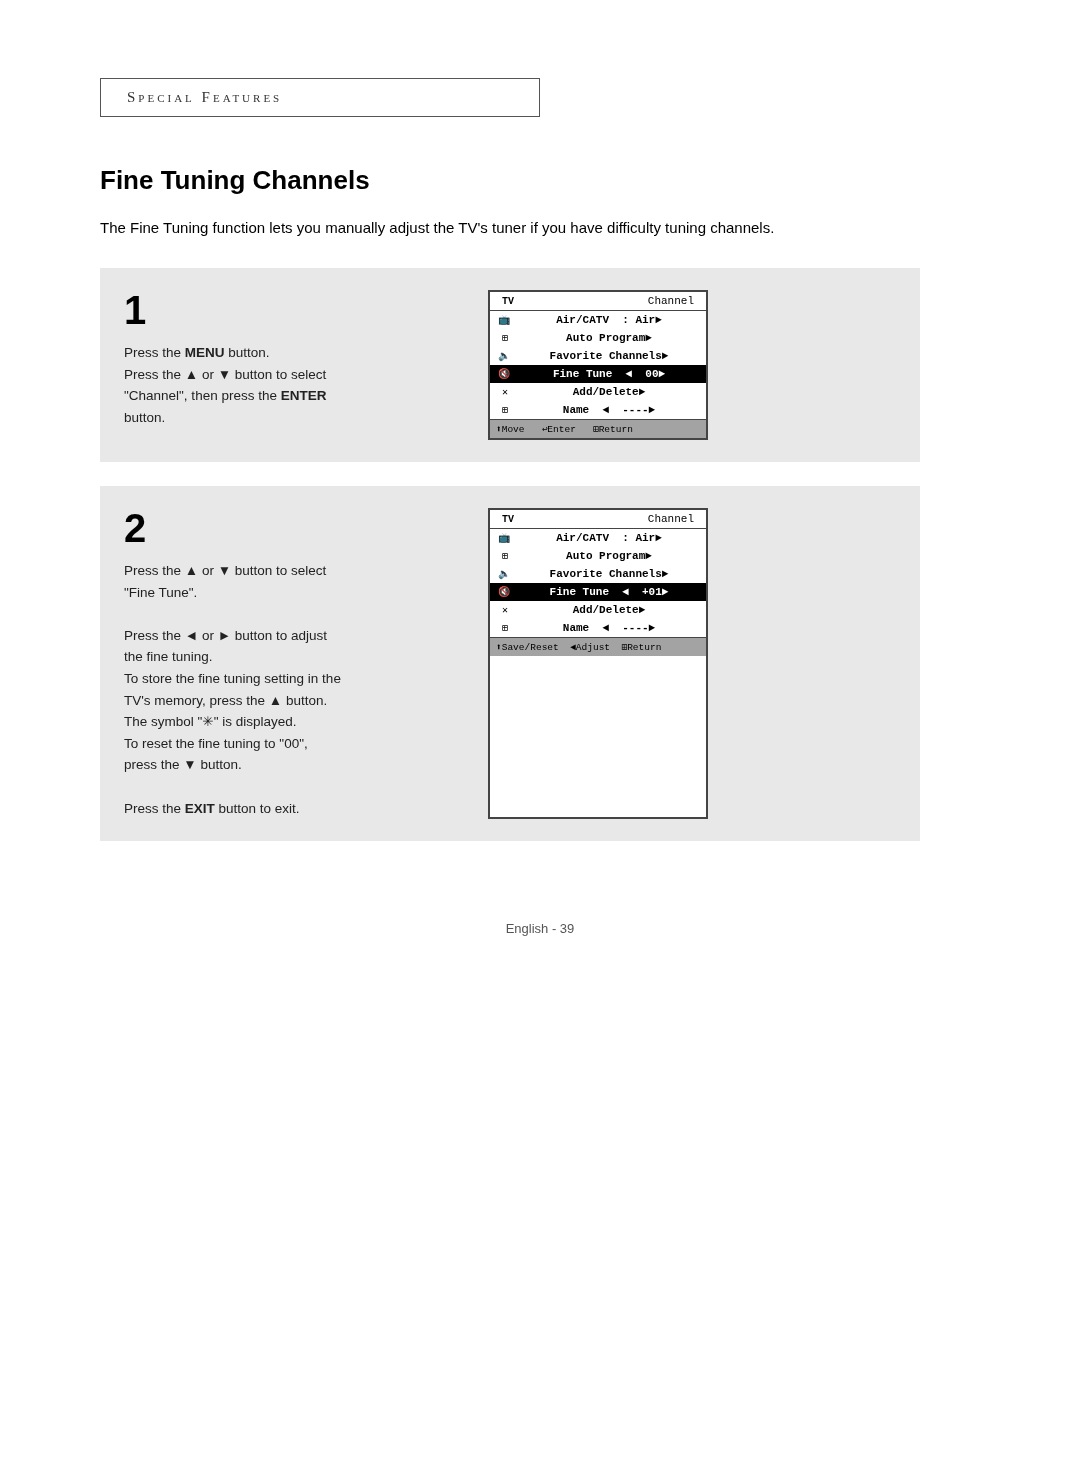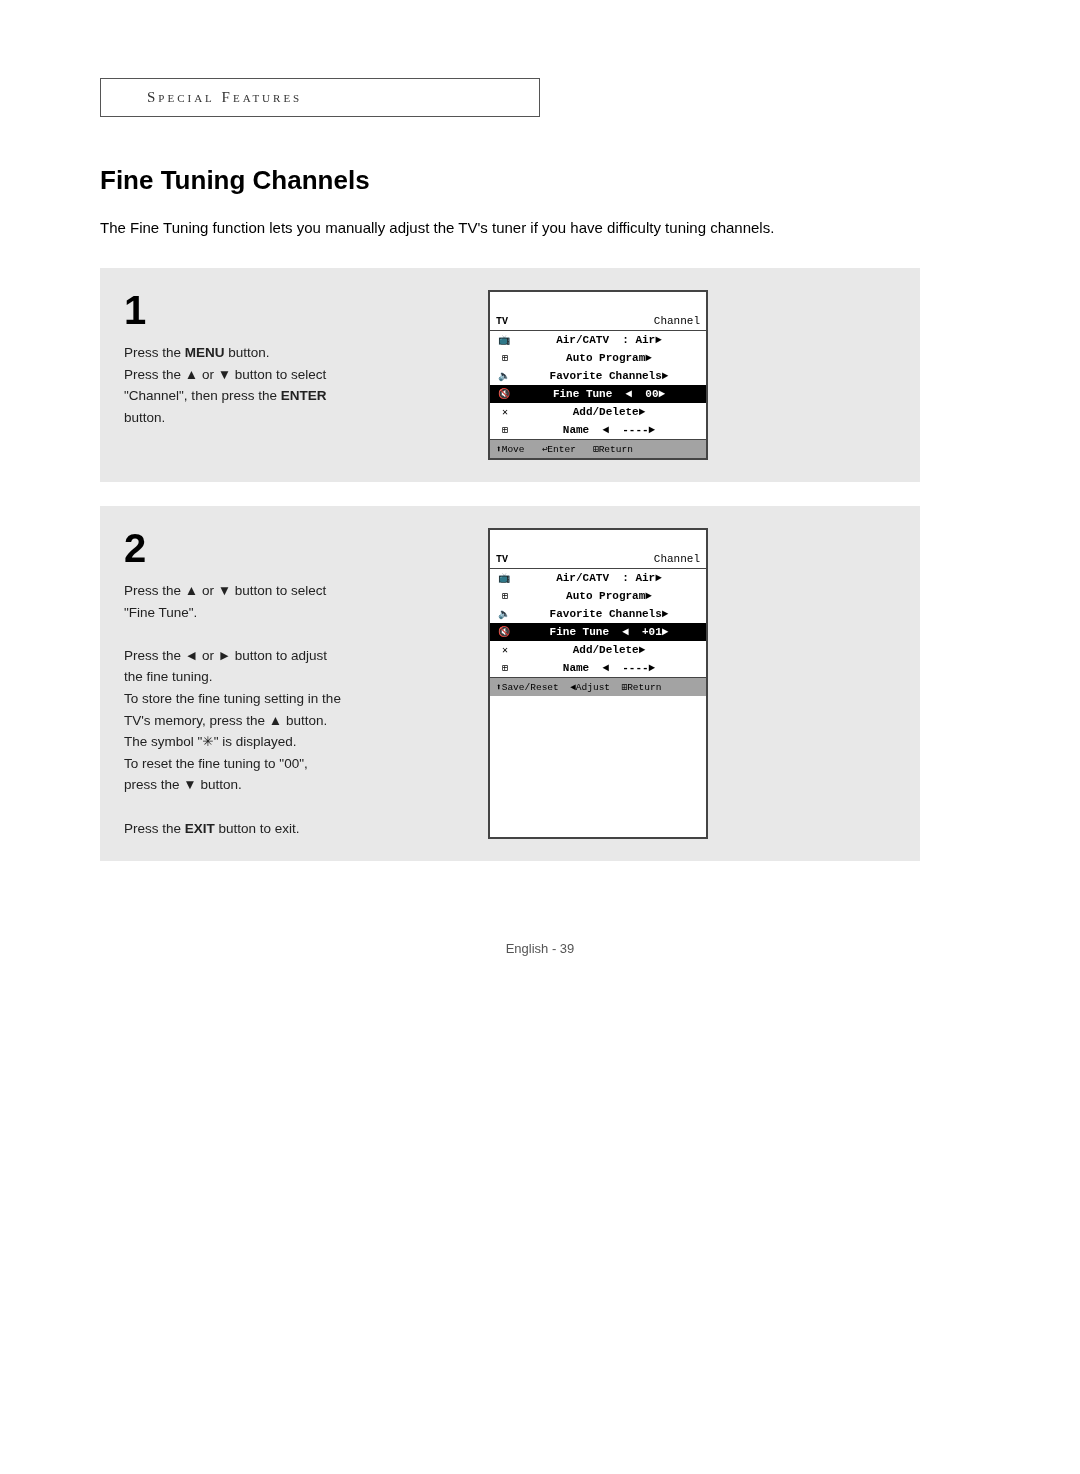--- a/index.html
+++ b/index.html
@@ -24,21 +24,21 @@
     }
     .chapter-title-box h1 {
       color: #fff;
       font-size: 36px;
       font-weight: bold;
       font-family: Arial, Helvetica, sans-serif;
       letter-spacing: 2px;
     }
     .chapter-subtitle-box {
       border: 1.5px solid #555;
-      padding: 10px 46px;
+      padding: 10px 26px;
       min-width: 440px;
       display: inline-block;
     }
     .chapter-subtitle-box p {
       font-size: 15px;
       letter-spacing: 3px;
       color: #333;
       font-variant: small-caps;
       font-family: Georgia, serif;
     }
@@ -103,24 +103,23 @@
       border: 2px solid #444;
       background: #fff;
       font-size: 11px;
       font-family: 'Courier New', monospace;
     }
 
     .tv-header {
       display: flex;
       justify-content: space-between;
       align-items: center;
-      padding: 3px 6px;
+      padding: 3px 12px;
       background: #fff;
       border-bottom: 1px solid #444;
-      margin-top: 20px;
     }
 
     .tv-header .tv-label {
       font-size: 10px;
       font-weight: bold;
       color: #000;
     }
 
     .tv-header .tv-channel-label {
       font-size: 11px;

